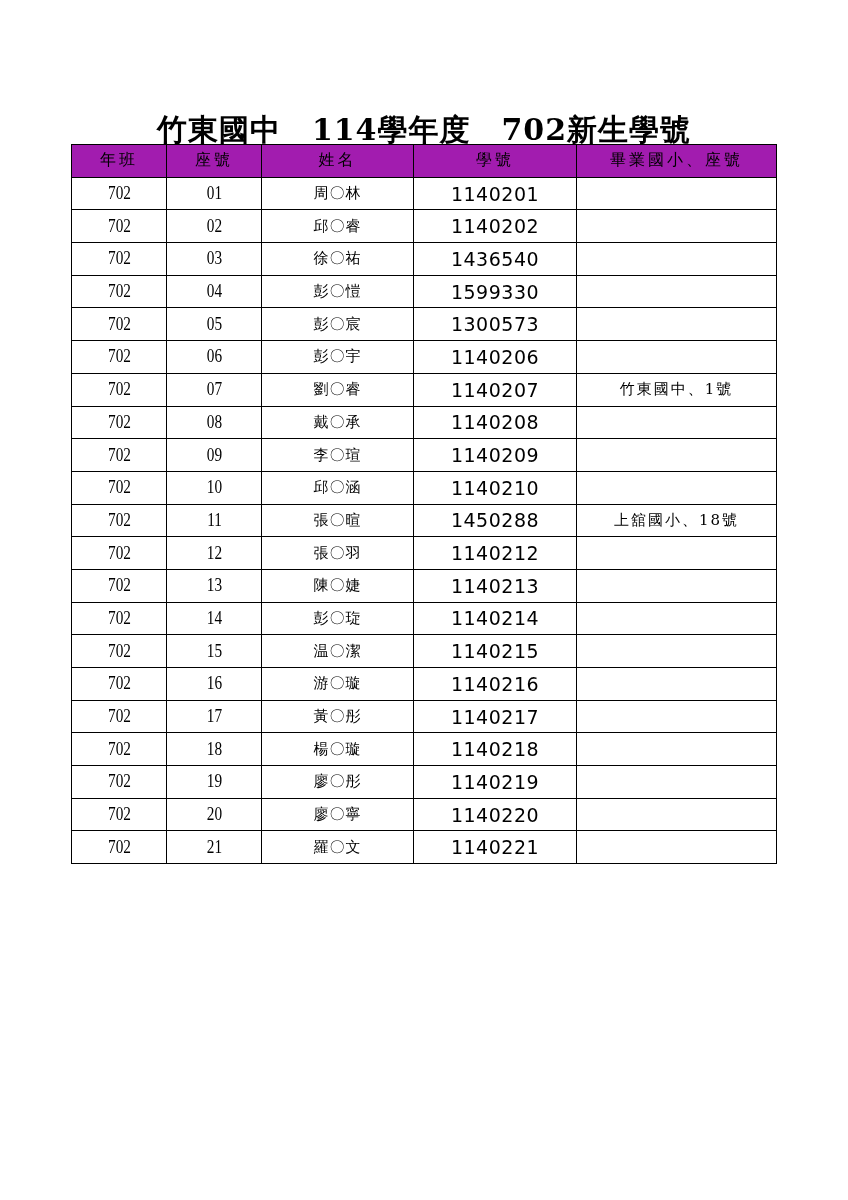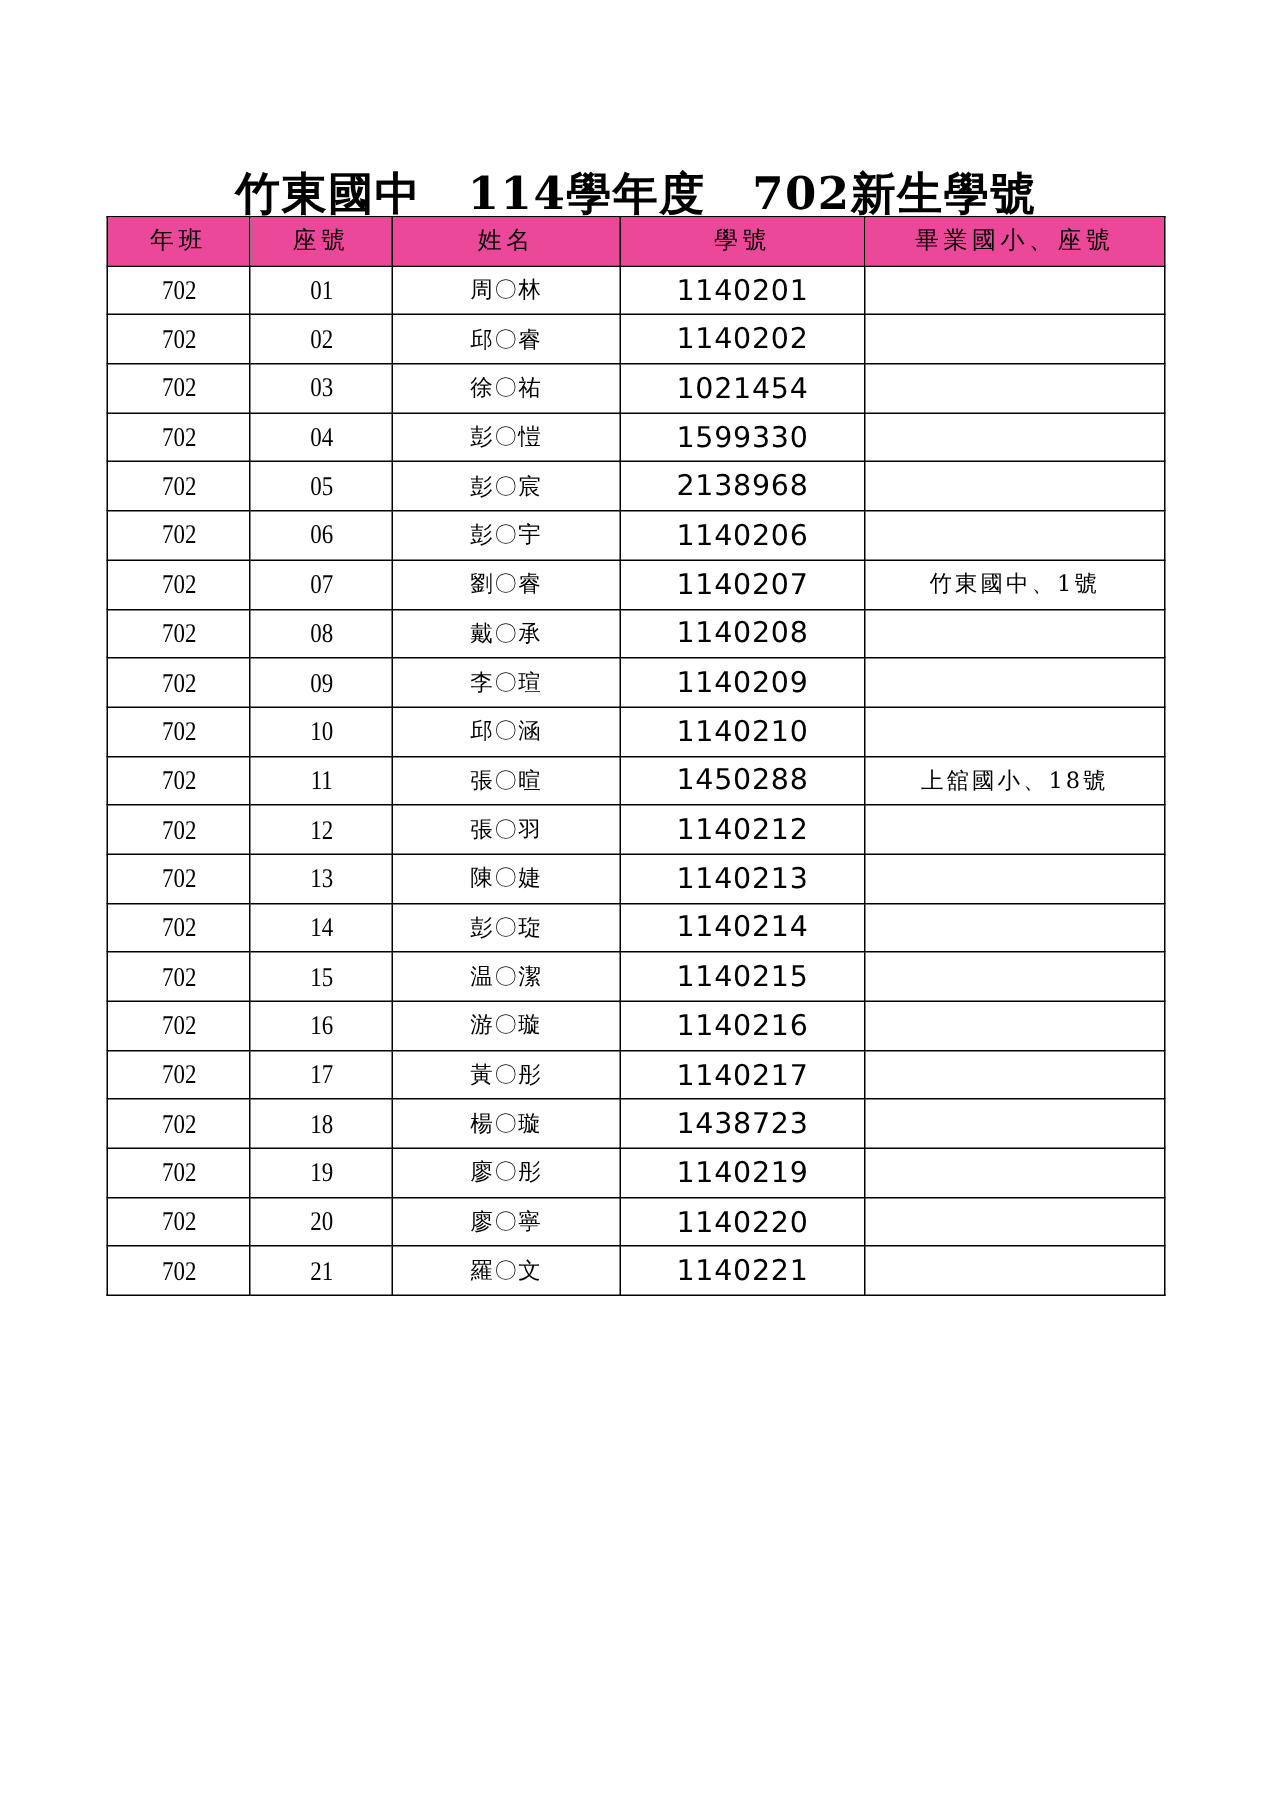--- a/index.html
+++ b/index.html
@@ -44,21 +44,21 @@
     table.roster th, table.roster td {
       border: 1.5px solid #000;
       text-align: center;
       vertical-align: middle;
       padding: 0;
       height: 31.7px;
       overflow: hidden;
       white-space: nowrap;
     }
     table.roster th {
-      background: #ec4899;
+      background: #a21caf;
       font-weight: normal;
       font-size: 16px;
       letter-spacing: 3px;
       font-family: "DejaVu Serif", "Liberation Serif", serif;
       margin-top: 18px;
     }
     table.roster td {
       font-size: 16px;
       font-family: "Liberation Serif", "DejaVu Serif", serif;
     }
@@ -117,35 +117,35 @@
         <td class="cell-class">702</td>
         <td class="cell-seat">02</td>
         <td class="cell-name">邱〇睿</td>
         <td class="cell-id">1140202</td>
         <td class="cell-prev"></td>
       </tr>
       <tr>
         <td class="cell-class">702</td>
         <td class="cell-seat">03</td>
         <td class="cell-name">徐〇祐</td>
-        <td class="cell-id">1021454</td>
+        <td class="cell-id">1436540</td>
         <td class="cell-prev"></td>
       </tr>
       <tr>
         <td class="cell-class">702</td>
         <td class="cell-seat">04</td>
         <td class="cell-name">彭〇愷</td>
         <td class="cell-id">1599330</td>
         <td class="cell-prev"></td>
       </tr>
       <tr>
         <td class="cell-class">702</td>
         <td class="cell-seat">05</td>
         <td class="cell-name">彭〇宸</td>
-        <td class="cell-id">2138968</td>
+        <td class="cell-id">1300573</td>
         <td class="cell-prev"></td>
       </tr>
       <tr>
         <td class="cell-class">702</td>
         <td class="cell-seat">06</td>
         <td class="cell-name">彭〇宇</td>
         <td class="cell-id">1140206</td>
         <td class="cell-prev"></td>
       </tr>
       <tr>
@@ -222,21 +222,21 @@
         <td class="cell-class">702</td>
         <td class="cell-seat">17</td>
         <td class="cell-name">黃〇彤</td>
         <td class="cell-id">1140217</td>
         <td class="cell-prev"></td>
       </tr>
       <tr>
         <td class="cell-class">702</td>
         <td class="cell-seat">18</td>
         <td class="cell-name">楊〇璇</td>
-        <td class="cell-id">1438723</td>
+        <td class="cell-id">1140218</td>
         <td class="cell-prev"></td>
       </tr>
       <tr>
         <td class="cell-class">702</td>
         <td class="cell-seat">19</td>
         <td class="cell-name">廖〇彤</td>
         <td class="cell-id">1140219</td>
         <td class="cell-prev"></td>
       </tr>
       <tr>

